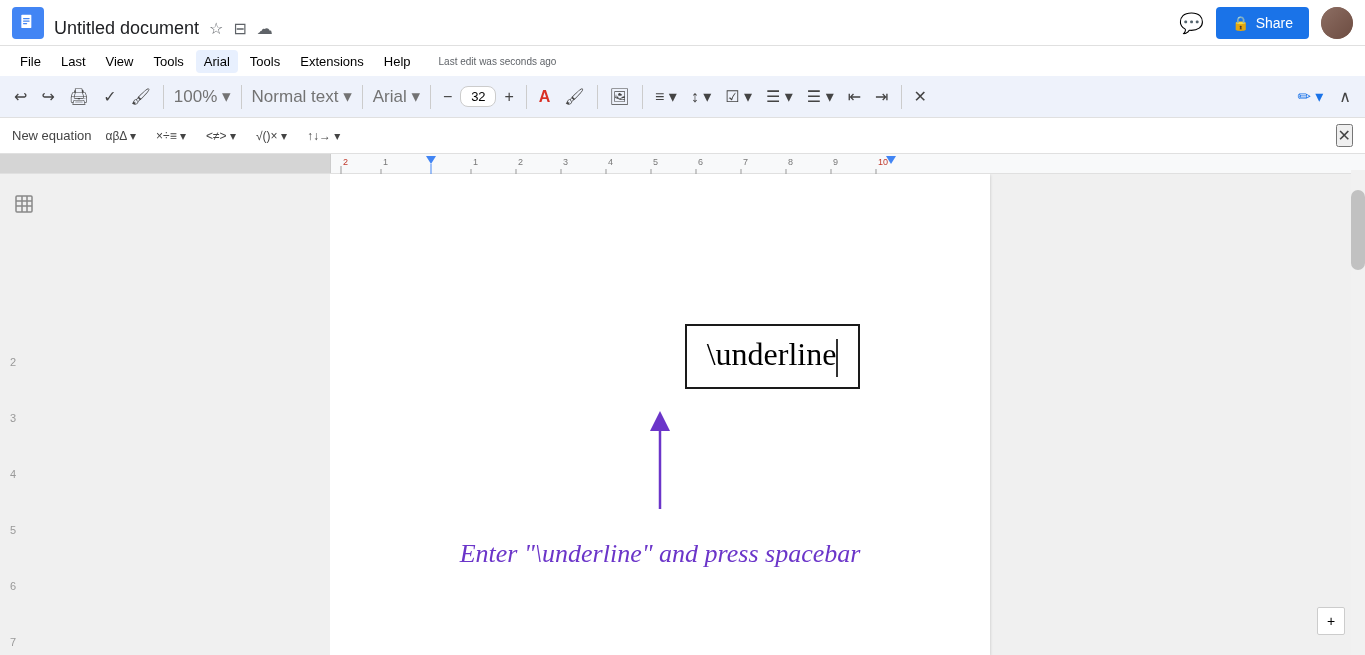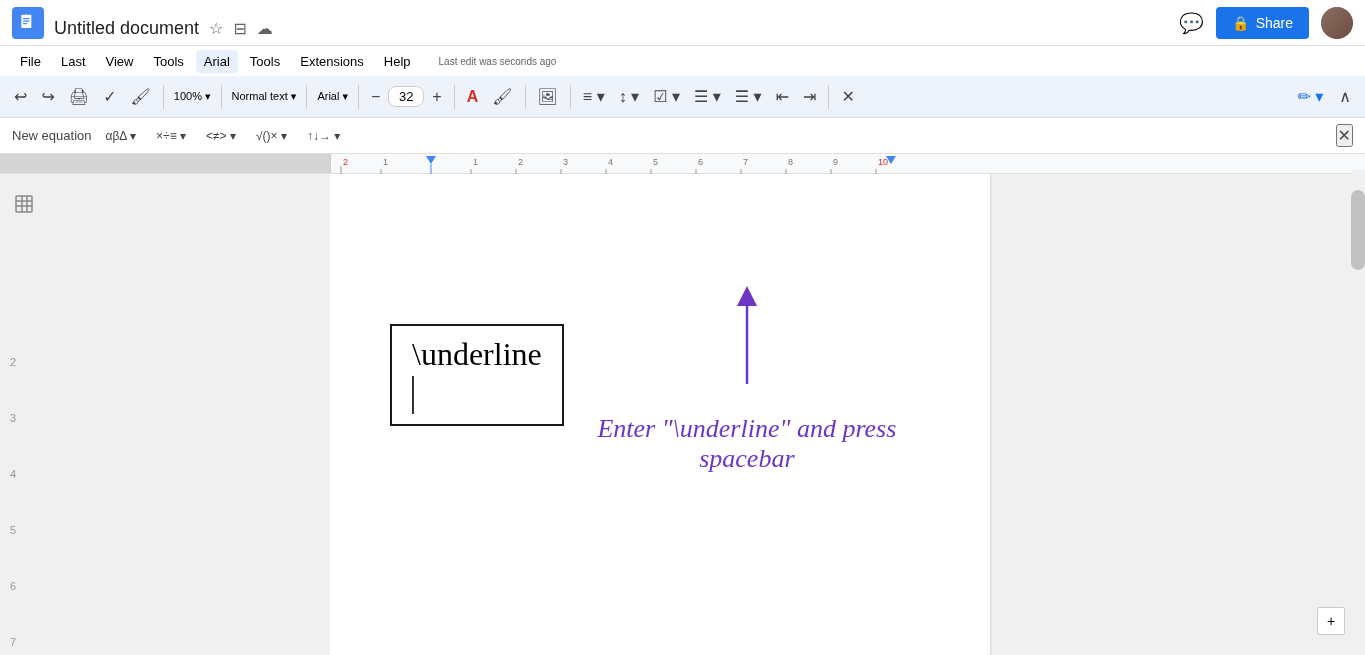--- a/index.html
+++ b/index.html
@@ -79,22 +79,22 @@
       border-bottom: 1px solid #e0e0e0;
     }
     .tb-btn {
       background: none; border: none; cursor: pointer;
       color: #444; font-size: 16px;
       padding: 4px 6px; border-radius: 3px;
       display: flex; align-items: center;
     }
     .tb-sep { width: 1px; height: 24px; background: #ccc; margin: 0 4px; }
     .tb-select {
-      background: none; border: none; font-size: 11px;
-      color: #000000; cursor: pointer; padding: 2px 4px;
+      background: none; border: none; font-size: 17px;
+      color: #737373; cursor: pointer; padding: 2px 4px;
       border-radius: 3px;
     }
     .tb-font-size {
       display: flex; align-items: center; gap: 2px;
     }
     .font-size-num {
       border: 1px solid #ccc; border-radius: 8px;
       padding: 2px 6px; font-size: 13px; width: 36px; text-align: center;
       background: #fff;
     }
@@ -416,21 +416,21 @@
       <div class="lnum">5</div>
       <div class="lnum">6</div>
       <div class="lnum">7</div>
 
     </div>
   </div>
 
   <div class="doc-area">
     <div class="page">
 
-      <div style="margin-top:50px;display:flex;align-items:flex-start;">
+      <div style="margin-top:50px;display:flex;flex-direction:column;align-items:flex-end;">
         <div class="equation-box">
           <span style="font-family:'Times New Roman',serif;font-size:32px;">\underline</span><span class="equation-cursor"></span>
         </div>
 
         <div class="annotation-area">
           <svg class="arrow-svg" viewBox="0 0 60 120" width="60" height="120">
 
             <line x1="30" y1="100" x2="30" y2="20" stroke="#6b35c9" stroke-width="2.5"></line>
 
             <polygon points="30,2 20,22 40,22" fill="#6b35c9"></polygon>

